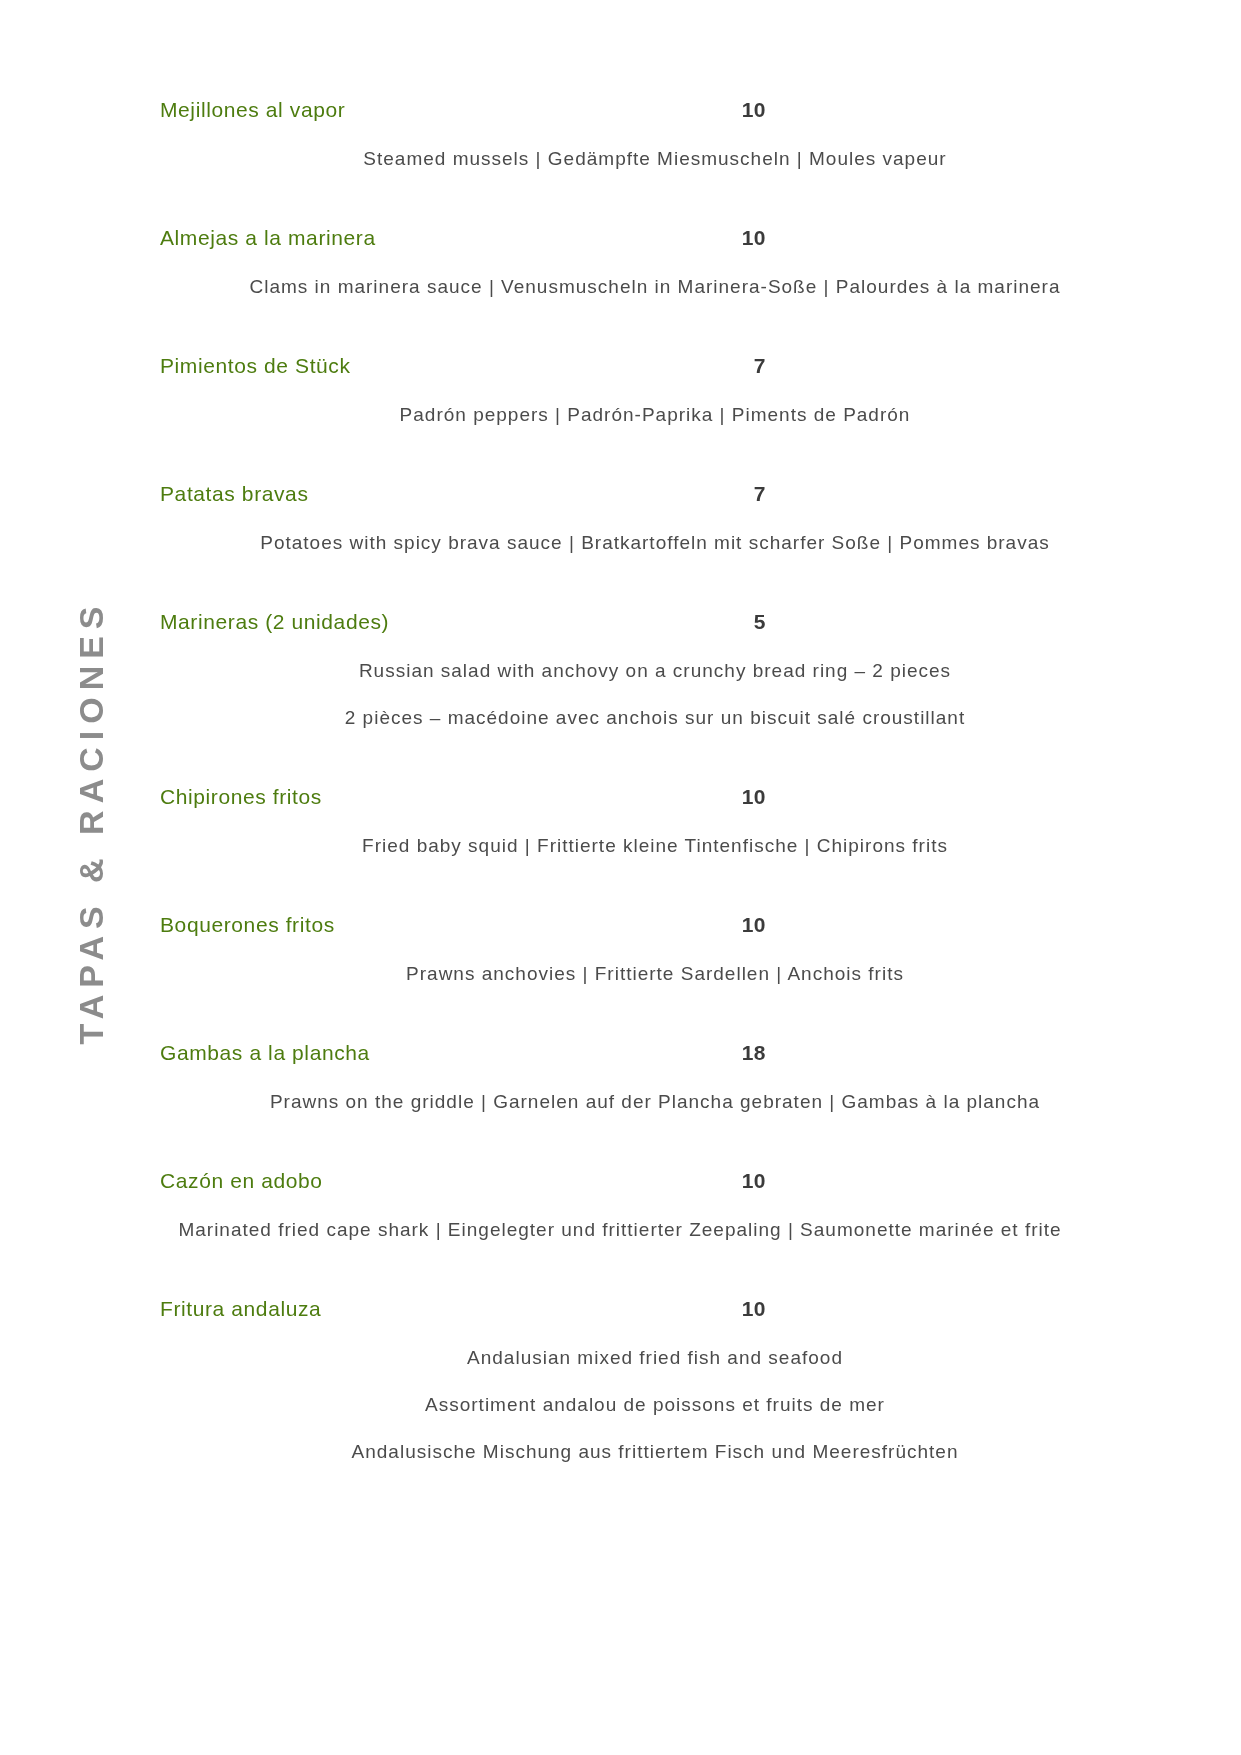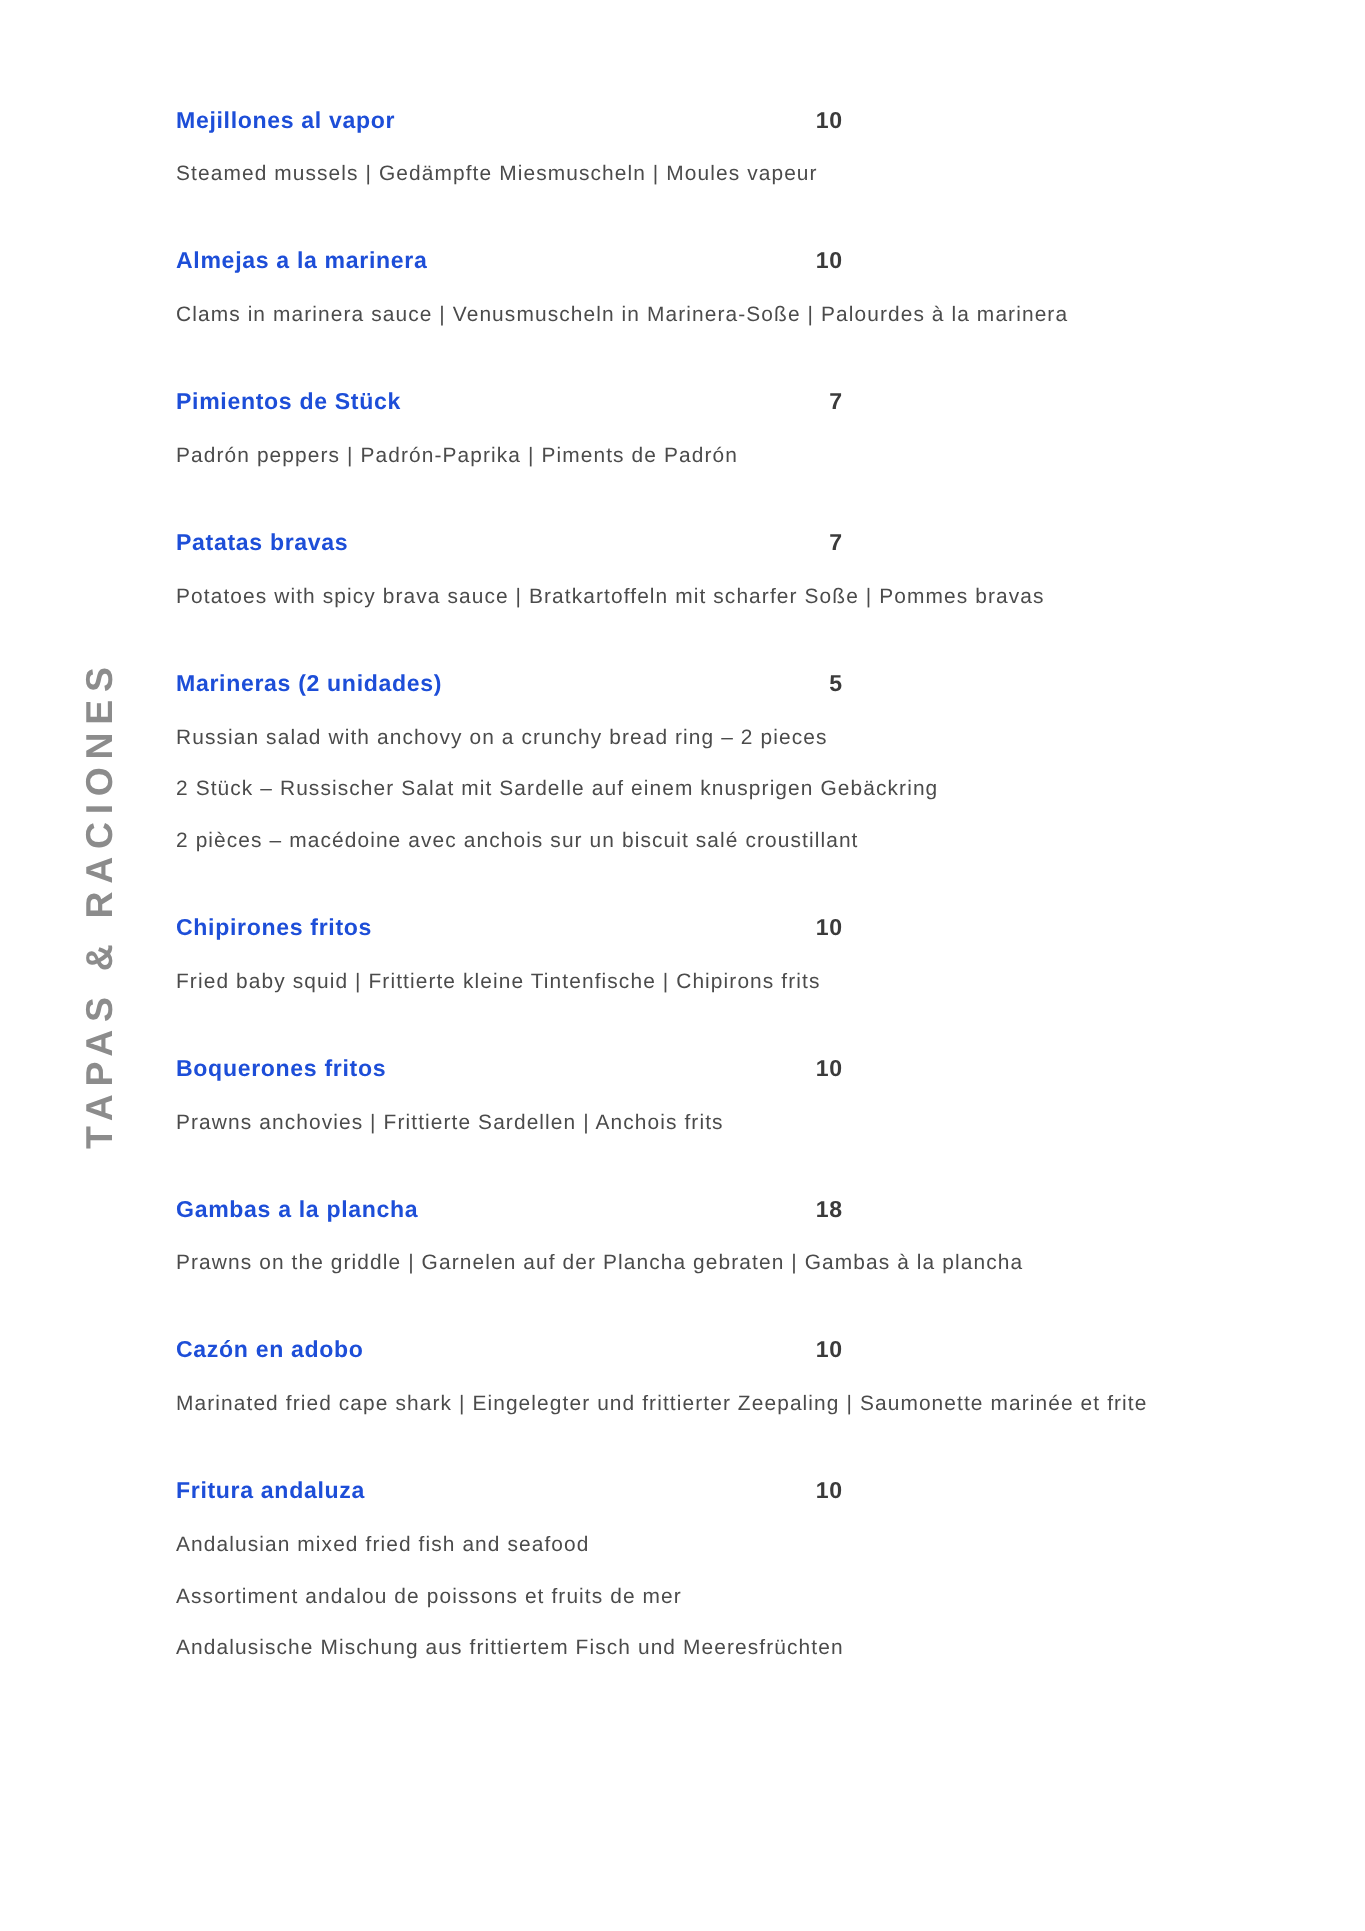--- a/index.html
+++ b/index.html
@@ -45,23 +45,23 @@
   }
 
   .item-header {
     position: relative;
     height: 30px;
     margin-bottom: 10px;
   }
 
   .item-name {
     font-size: 21px;
-    font-weight: bold;
+    font-weight: normal;
     letter-spacing: 0.6px;
-    color: #1d4ed8;
+    color: #4d7c0f;
     white-space: nowrap;
     line-height: 30px;
   }
 
   .item-price {
     position: absolute;
     top: 0;
     left: 536px;
     width: 70px;
     text-align: right;
@@ -71,20 +71,21 @@
     color: #3b3b3b;
     line-height: 30px;
   }
 
   .item-desc {
     font-size: 19px;
     letter-spacing: 1px;
     color: #4b4b4b;
     line-height: 47px;
     white-space: nowrap;
+    text-align: center;
   }
 
   .item-desc.wrap {
     white-space: normal;
     max-width: 920px;
   }
 </style>
 </head>
 <body>
 
@@ -124,21 +125,20 @@
     </div>
   <p class="item-desc">Potatoes with spicy brava sauce | Bratkartoffeln mit scharfer Soße | Pommes bravas</p>
       </div>
 
   <div class="menu-item">
     <div class="item-header">
       <div class="item-name">Marineras (2 unidades)</div>
       <div class="item-price">5</div>
     </div>
   <p class="item-desc">Russian salad with anchovy on a crunchy bread ring – 2 pieces</p>
-        <p class="item-desc">2 Stück – Russischer Salat mit Sardelle auf einem knusprigen Gebäckring</p>
         <p class="item-desc">2 pièces – macédoine avec anchois sur un biscuit salé croustillant</p>
       </div>
 
   <div class="menu-item">
     <div class="item-header">
       <div class="item-name">Chipirones fritos</div>
       <div class="item-price">10</div>
     </div>
   <p class="item-desc">Fried baby squid | Frittierte kleine Tintenfische | Chipirons frits</p>
       </div>

